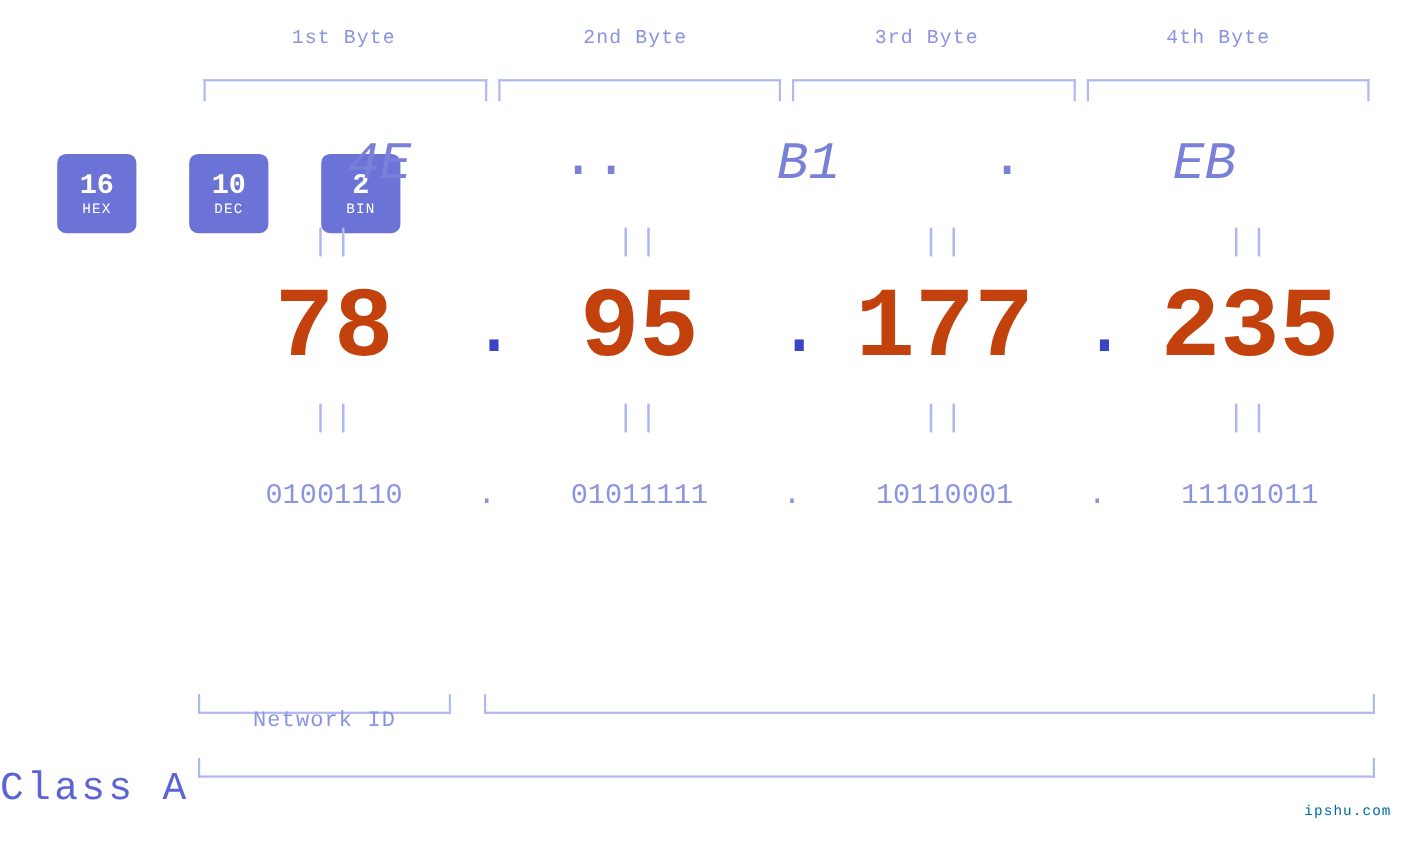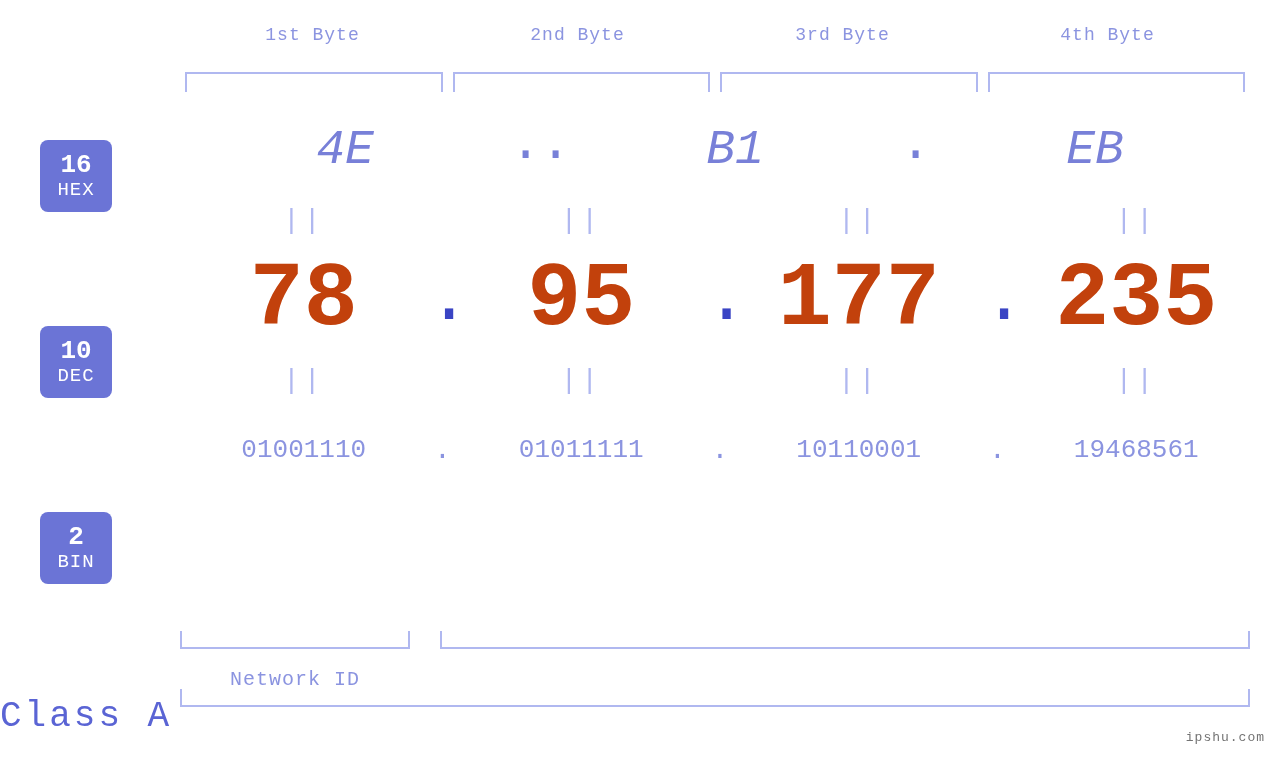--- a/index.html
+++ b/index.html
@@ -19,25 +19,25 @@
       position: relative;
       display: flex;
       flex-direction: column;
       align-items: center;
       padding-top: 20px;
     }
 
     
     .badges-column {
       position: absolute;
-      left: 40px;
+      left: 52px;
       top: 140px;
       display: flex;
-      flex-direction: column;
-      gap: 114px;
+      flex-direction: row;
+      gap: 48px;
     }
 
     .badge {
       background: #6b74d6;
       color: white;
       border-radius: 8px;
       width: 72px;
       height: 72px;
       display: flex;
       flex-direction: column;
@@ -46,21 +46,21 @@
       font-family: 'Courier New', Courier, monospace;
     }
 
     .badge-num {
       font-size: 26px;
       font-weight: bold;
       line-height: 1.1;
     }
 
     .badge-label {
-      font-size: 19px;
+      font-size: 13px;
       letter-spacing: 1px;
     }
 
     
     .byte-headers {
       display: flex;
       position: absolute;
       top: 25px;
       left: 180px;
       width: 1060px;
@@ -224,21 +224,21 @@
       width: 1070px;
       border-bottom: 2px solid #b0b8f0;
       border-left: 2px solid #b0b8f0;
       border-right: 2px solid #b0b8f0;
       height: 18px;
     }
 
     
     .id-labels {
       position: absolute;
-      bottom: 76px;
+      bottom: 100px;
       left: 180px;
       width: 1070px;
       display: flex;
       flex-direction: column;
     }
 
     .network-id-label {
       width: 230px;
       text-align: center;
       color: #8b94e0;
@@ -268,21 +268,21 @@
       color: #5a64d4;
       font-size: 36px;
       letter-spacing: 3px;
     }
 
     
     .watermark {
       position: absolute;
       bottom: 22px;
       right: 20px;
-      color: #737373;
+      color: #0369a1;
       font-size: 13px;
       letter-spacing: 1px;
       font-family: 'Courier New', Courier, monospace;
       text-align: center;
     }
   </style>
 </head>
 <body>
 
 <div class="main-container">
@@ -378,21 +378,21 @@
       <div class="dot-bin">.</div>
       <div class="cell">
         <span class="bin-value">01011111</span>
       </div>
       <div class="dot-bin">.</div>
       <div class="cell">
         <span class="bin-value">10110001</span>
       </div>
       <div class="dot-bin">.</div>
       <div class="cell">
-        <span class="bin-value">19468561</span>
+        <span class="bin-value">11101011</span>
       </div>
     </div>
 
   </div>
 
   <div class="bracket-bottom-container">
     <div class="bracket-bot-network"></div>
     <div class="bracket-bot-gap"></div>
     <div class="bracket-bot-host"></div>
   </div>

